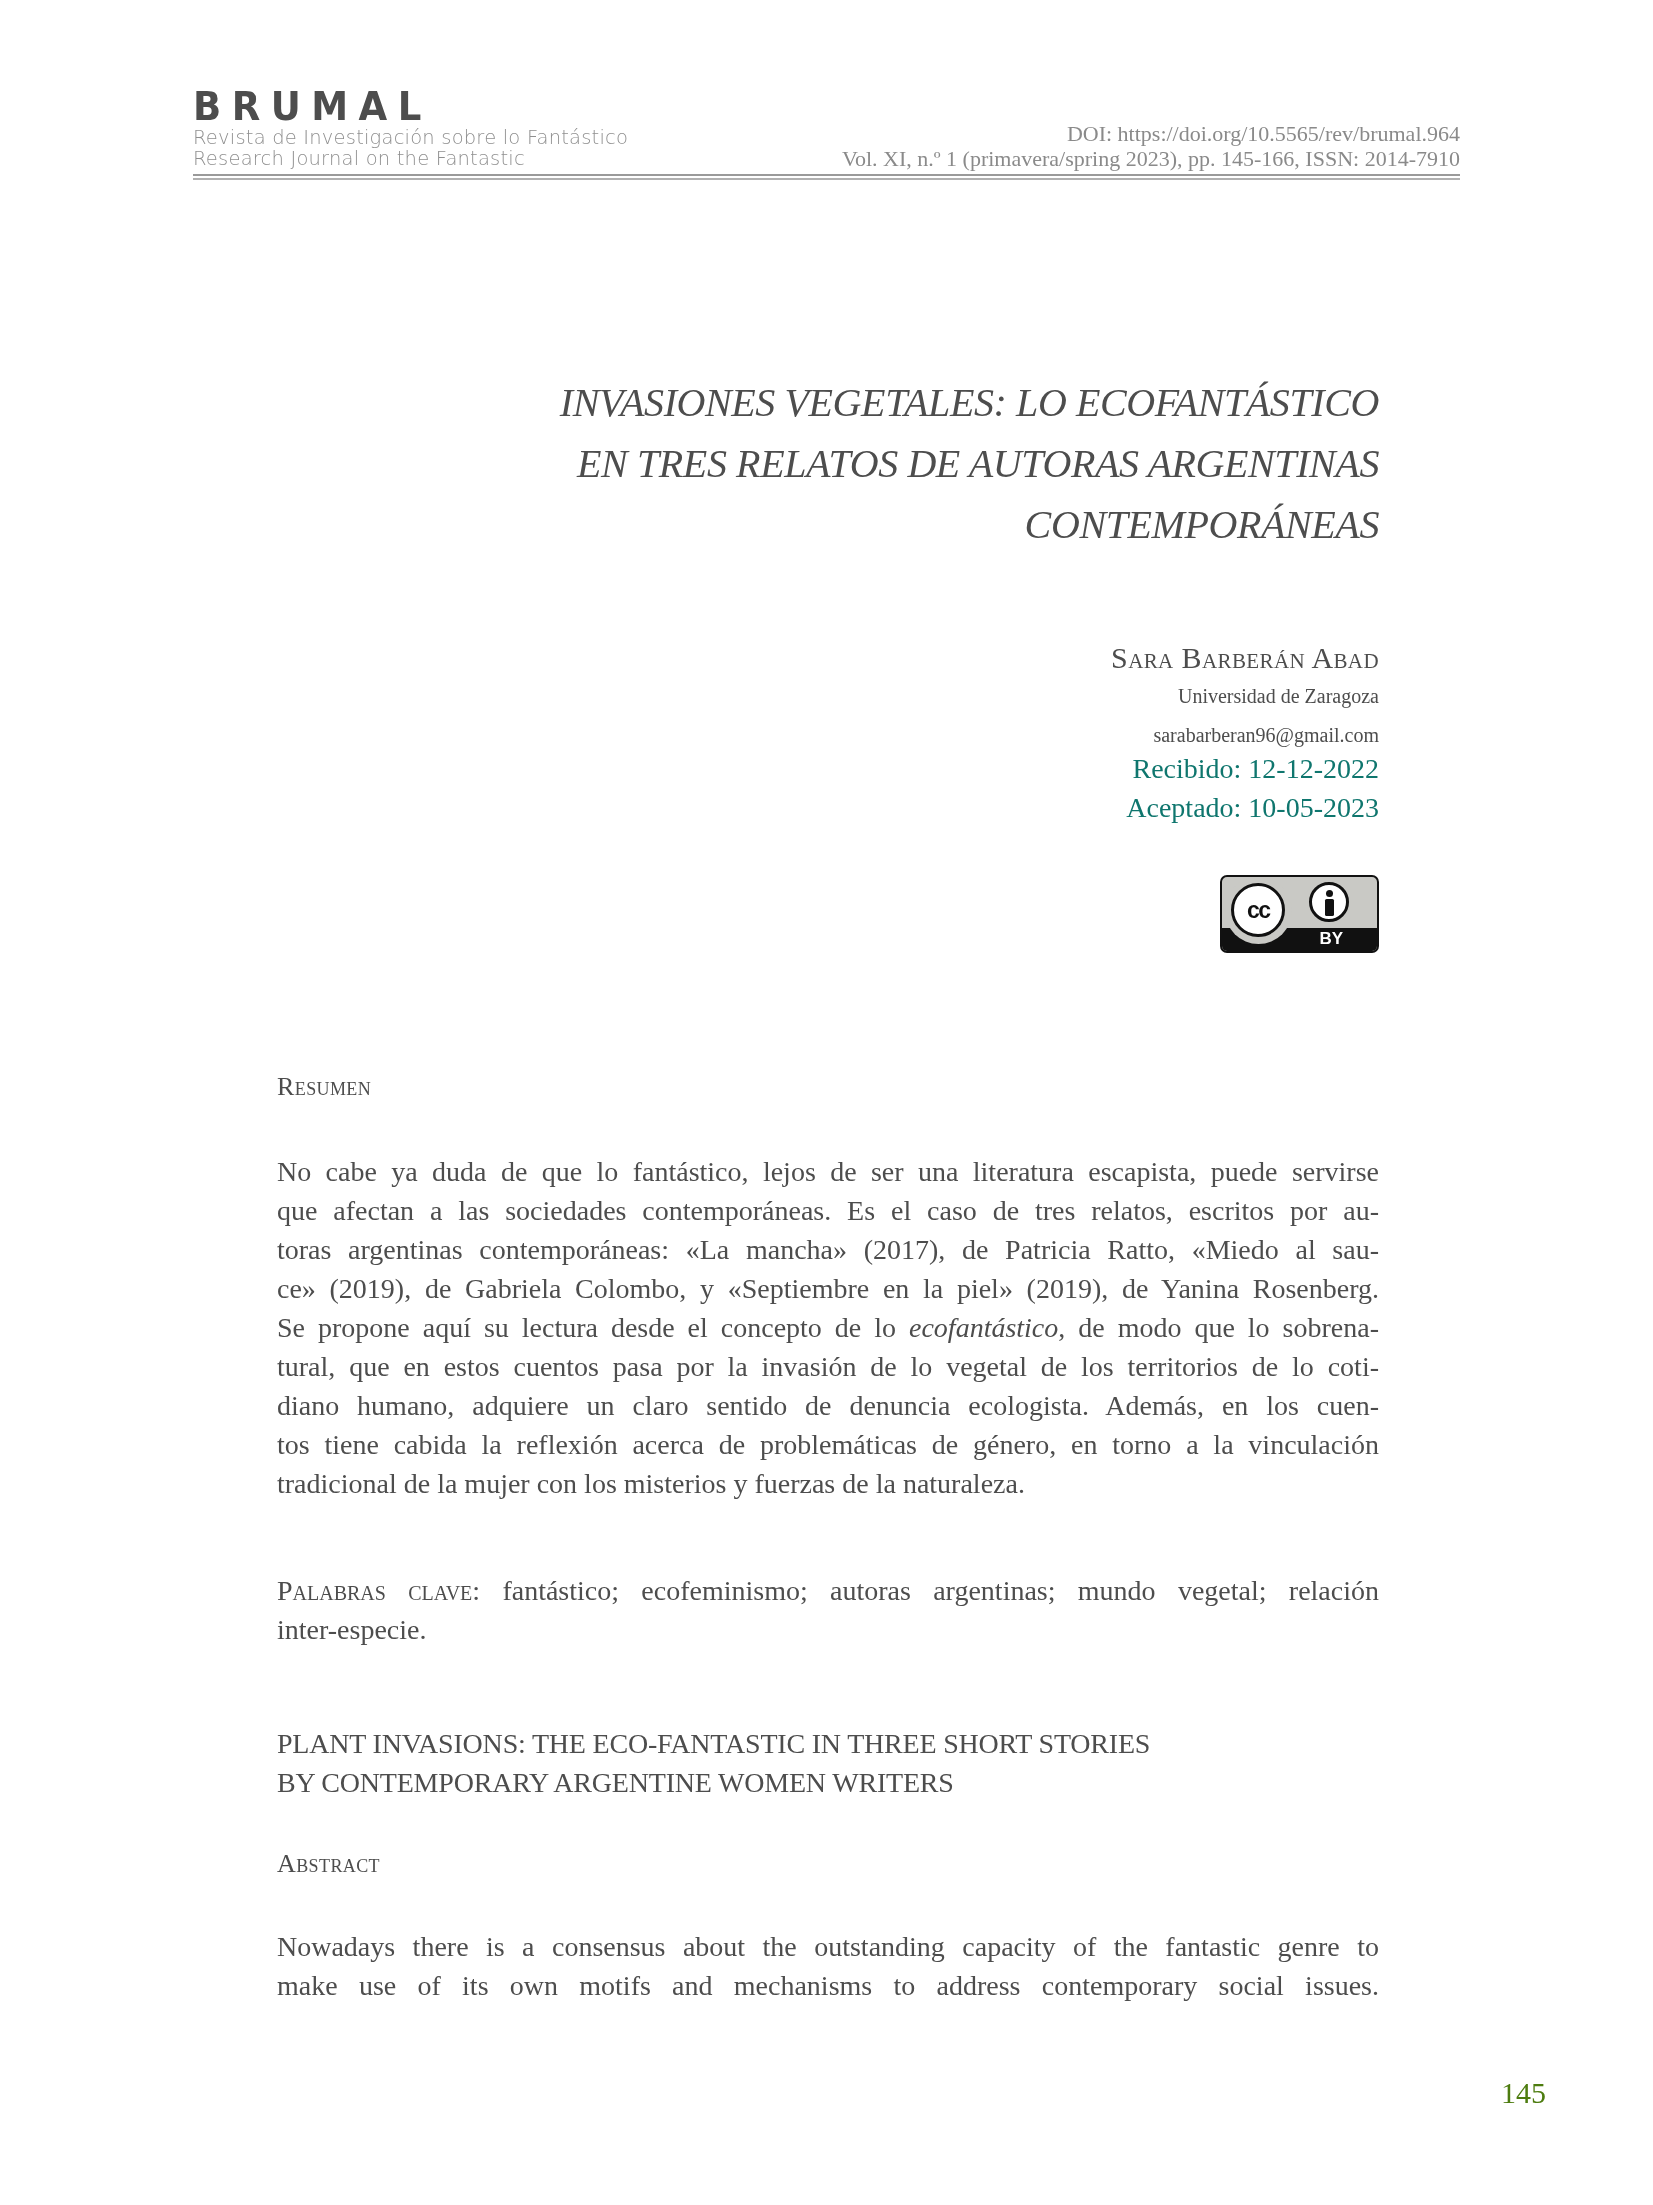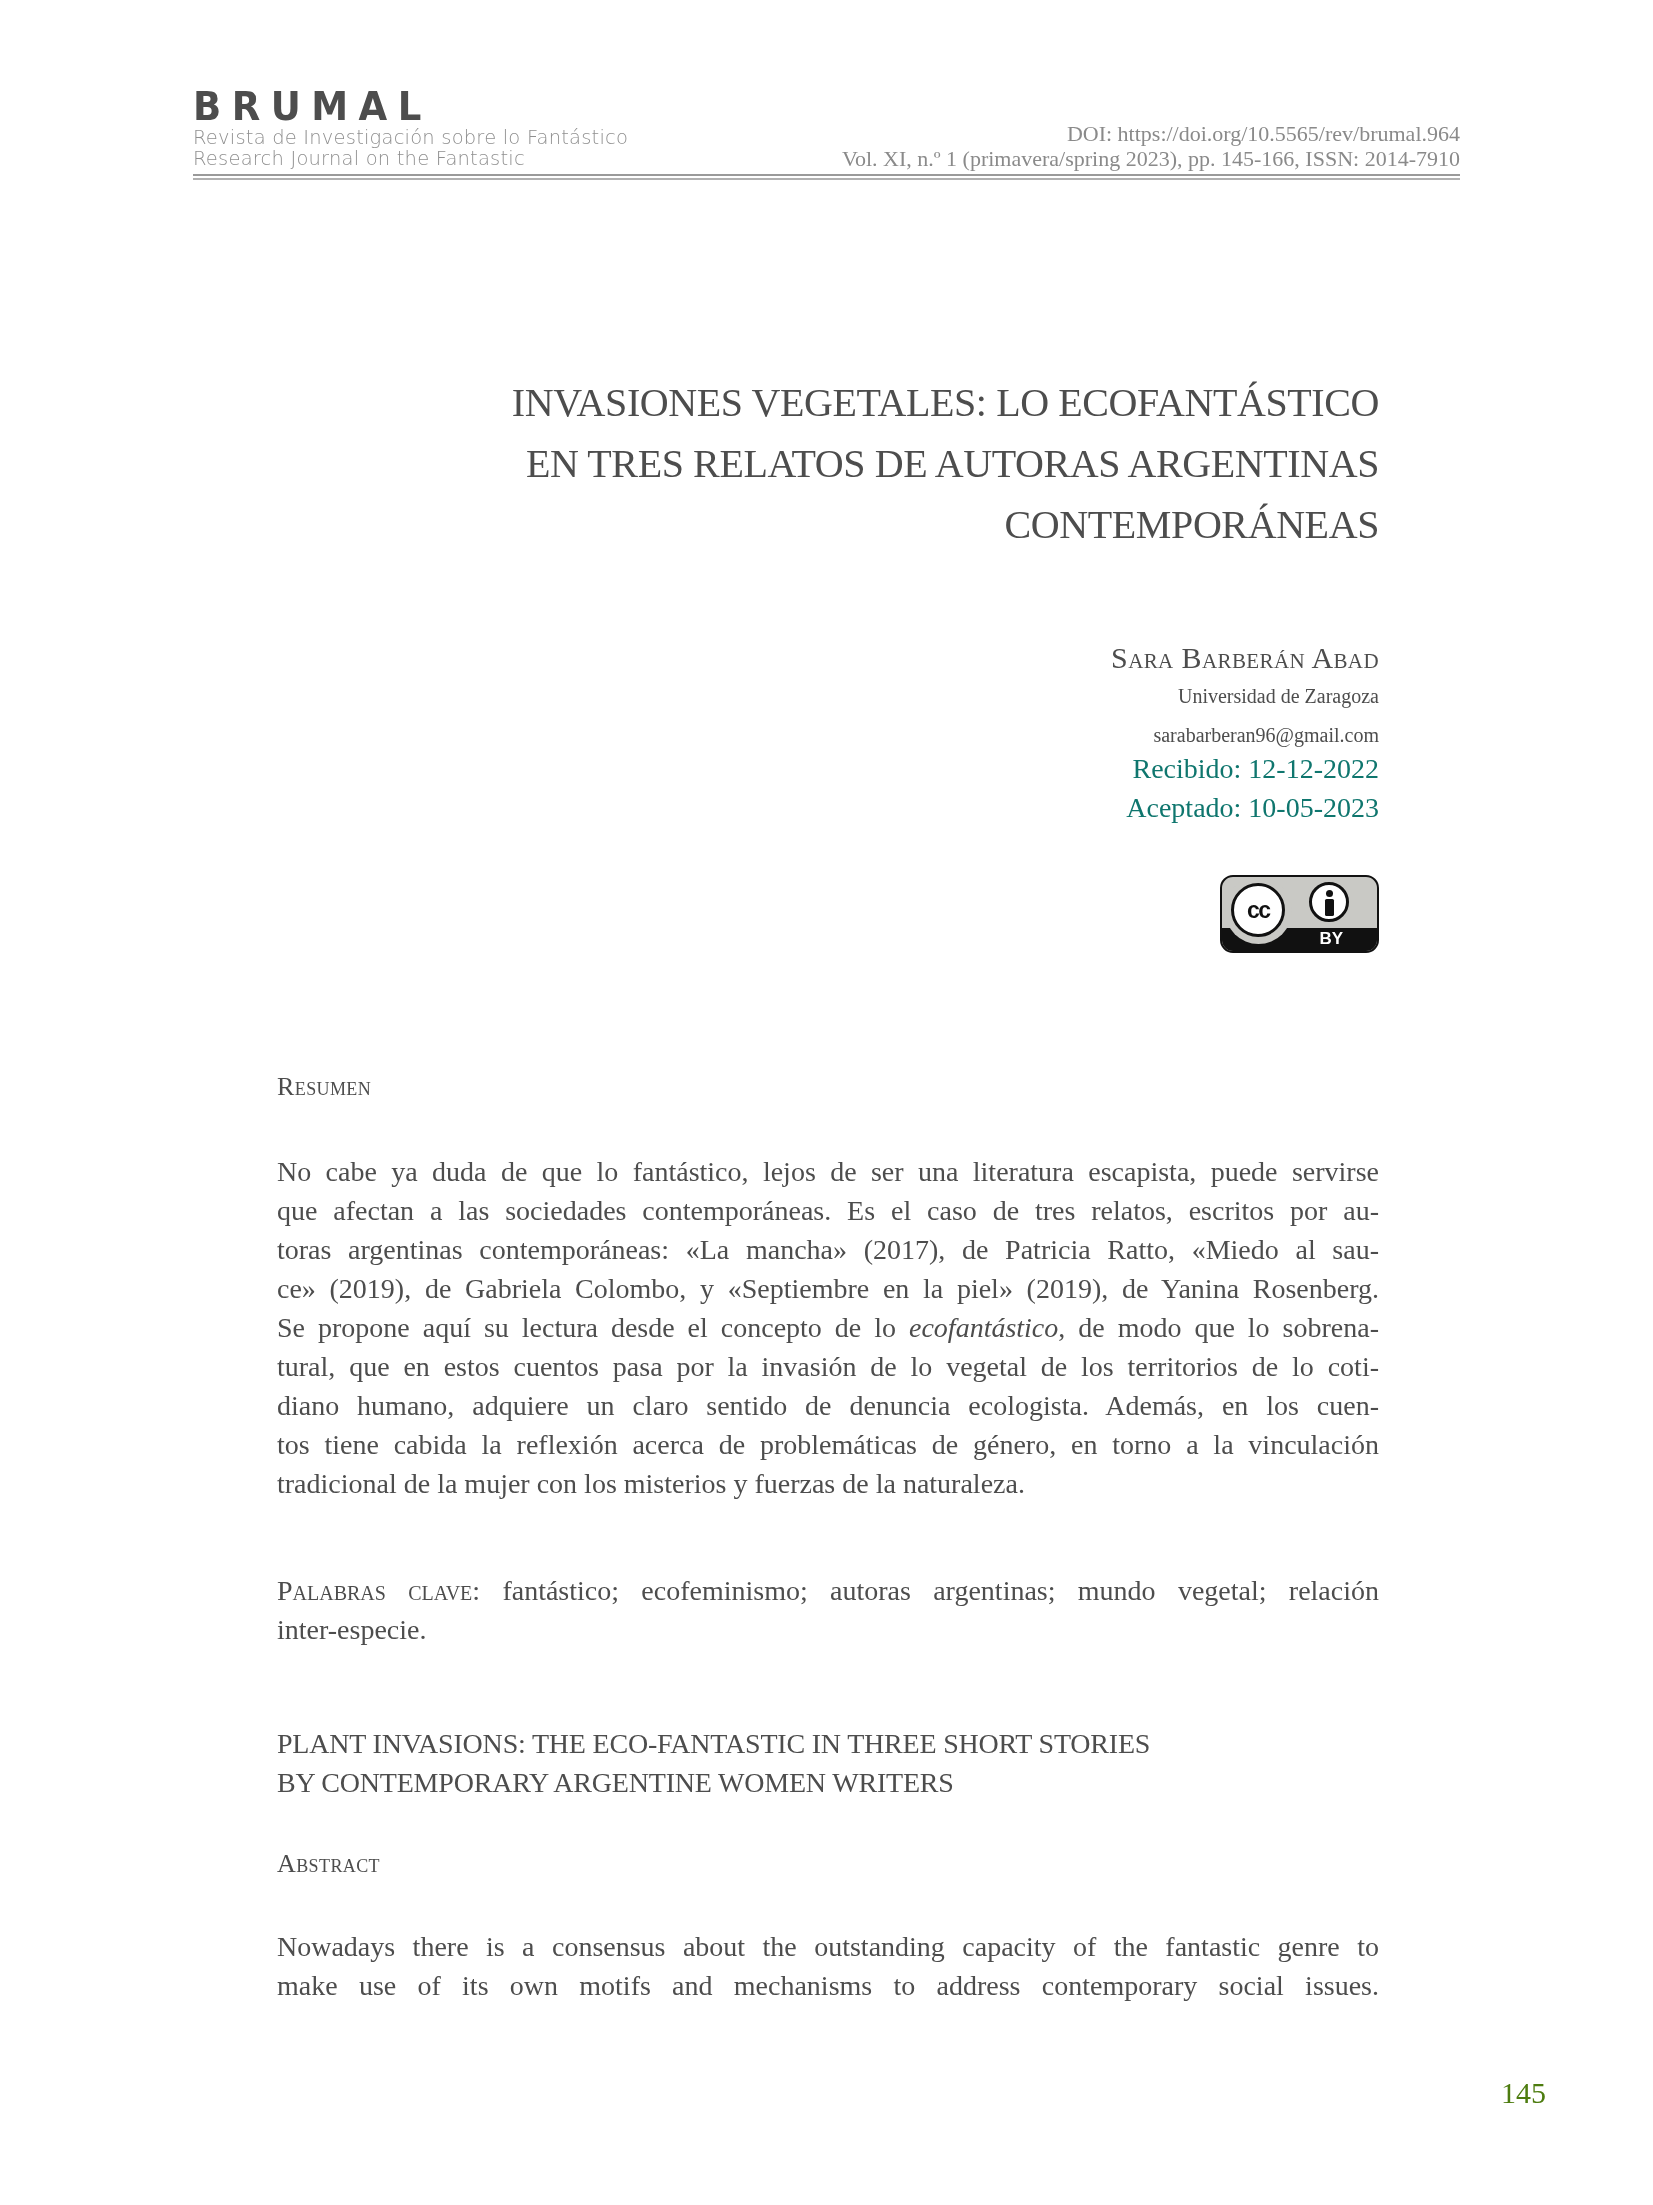--- a/index.html
+++ b/index.html
@@ -18,32 +18,32 @@
   .journal-en { top: 61px; }
   .doi, .vol { position: absolute; right: 0; font-size: 22px; color: #8a8a8a;
           line-height: 25px; white-space: nowrap; }
   .doi { top: 34px; }
   .vol { top: 59px; }
   .rule { position: absolute; left: 0; width: 1267px; background: #9a9a9a; }
   .rule1 { top: 87px; height: 2.3px; }
   .rule2 { top: 91px; height: 1.6px; background: #b0b0b0; }
 
   
-  .title-block { position: absolute; right: 275px; top: 372px; text-align: right; width: 1012px; }
+  .title-block { position: absolute; right: 275px; top: 372px; text-align: right; width: 1012px; font-style: italic; }
   .title-line { font-size: 40px; line-height: 61px; color: #4d4d4d; letter-spacing: -0.4px; white-space: nowrap; }
 
   .author-block { position: absolute; right: 275px; top: 591px; text-align: right; margin-top: 47px; }
   .author-name { font-size: 30px; line-height: 39px; color: #4d4d4d; font-variant: small-caps; letter-spacing: 0.4px; }
   .affil, .email { font-size: 20px; line-height: 39px; color: #4d4d4d; }
 
   .dates { position: absolute; right: 275px; top: 749px; text-align: right; }
   .date-line { font-size: 28px; line-height: 39px; color: #0f766e; text-align: right; }
 
   .cc-badge { position: absolute; left: 1220px; top: 875px; width: 159px; height: 78px;
-              background: #c9c9c5; border: 2.3px solid #111; border-radius: 13px; box-sizing: border-box; overflow: hidden; }
+              background: #c9c9c5; border: 2.3px solid #111; border-radius: 7px; box-sizing: border-box; overflow: hidden; }
   .cc-bottom { position: absolute; left: 0; right: 0; bottom: 0; height: 23px; background: #111; }
   .cc-by { position: absolute; right: 34px; bottom: 0.8px; color: #fff; font-family: "Liberation Sans", sans-serif;
            font-weight: bold; font-size: 17px; line-height: 22px; }
   .cc-circle { position: absolute; left: 9.3px; top: 6.2px; width: 54px; height: 54px; border-radius: 50%;
                background: #fff; border: 3.9px solid #111; box-sizing: border-box; display: flex; align-items: center; justify-content: center;
                font-family: "Liberation Sans", sans-serif; font-weight: bold; font-size: 23px; color: #111; letter-spacing: -1.6px; }
   .cc-ring { position: absolute; left: 3.1px; top: 0px; width: 67px; height: 67px; border-radius: 50%; background: #c9c9c5; }
   .by-circle { position: absolute; left: 87px; top: 5.4px; width: 40px; height: 40px; border-radius: 50%;
                background: #fff; border: 3.1px solid #111; box-sizing: border-box; }
   .by-head { position: absolute; left: 14px; top: 4.7px; width: 7px; height: 7px; border-radius: 50%; background: #111; }

